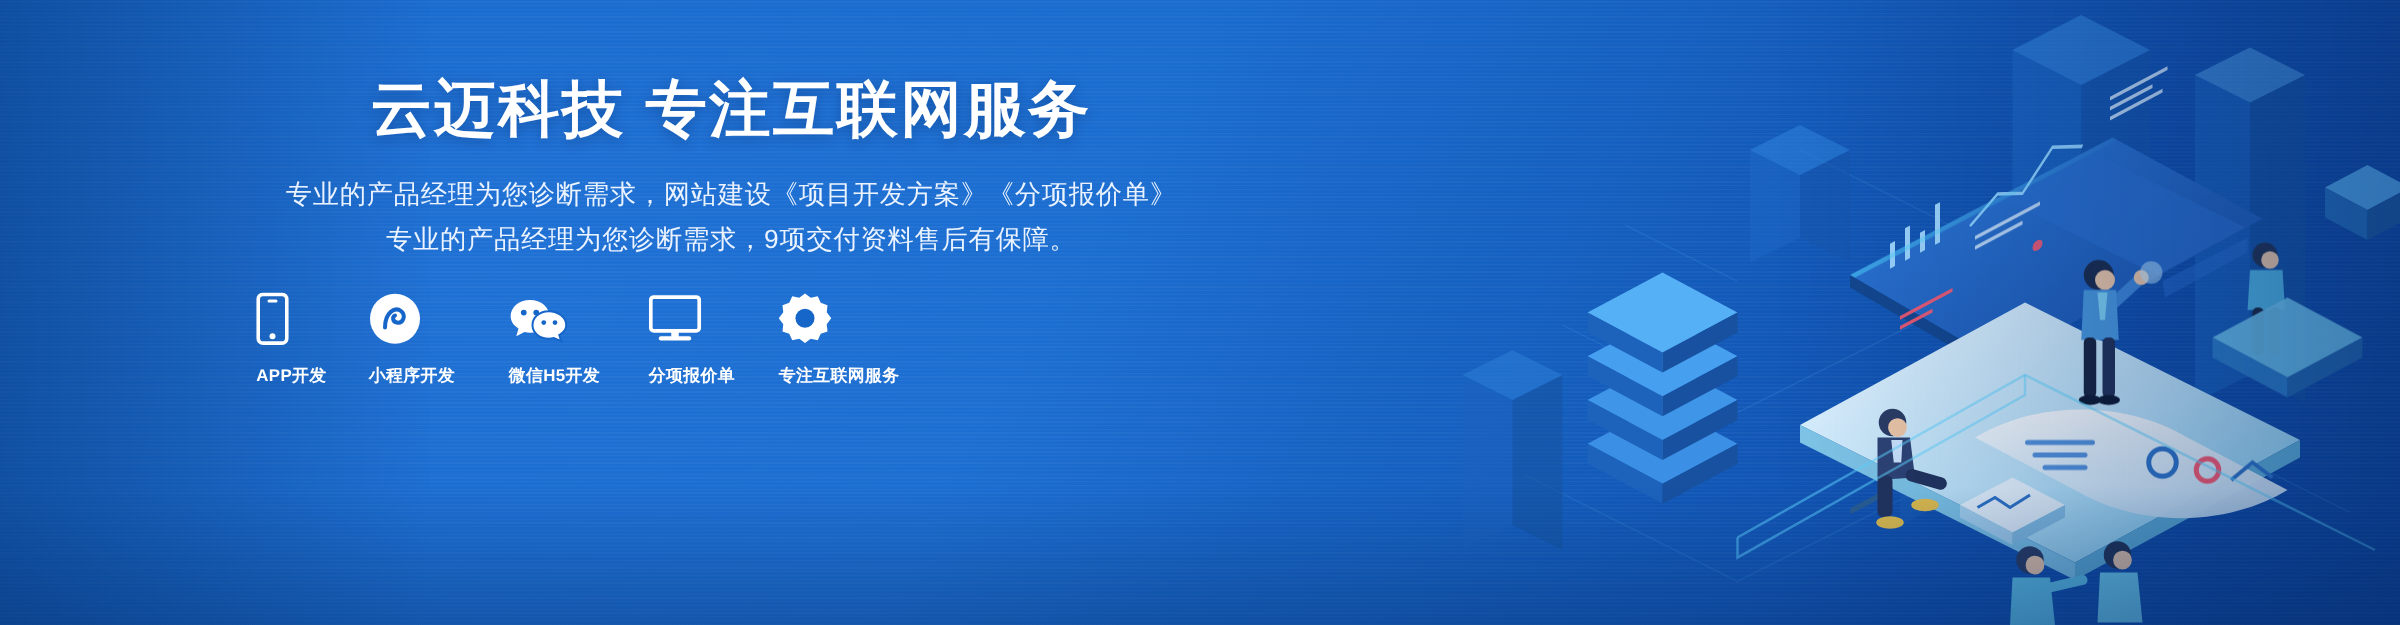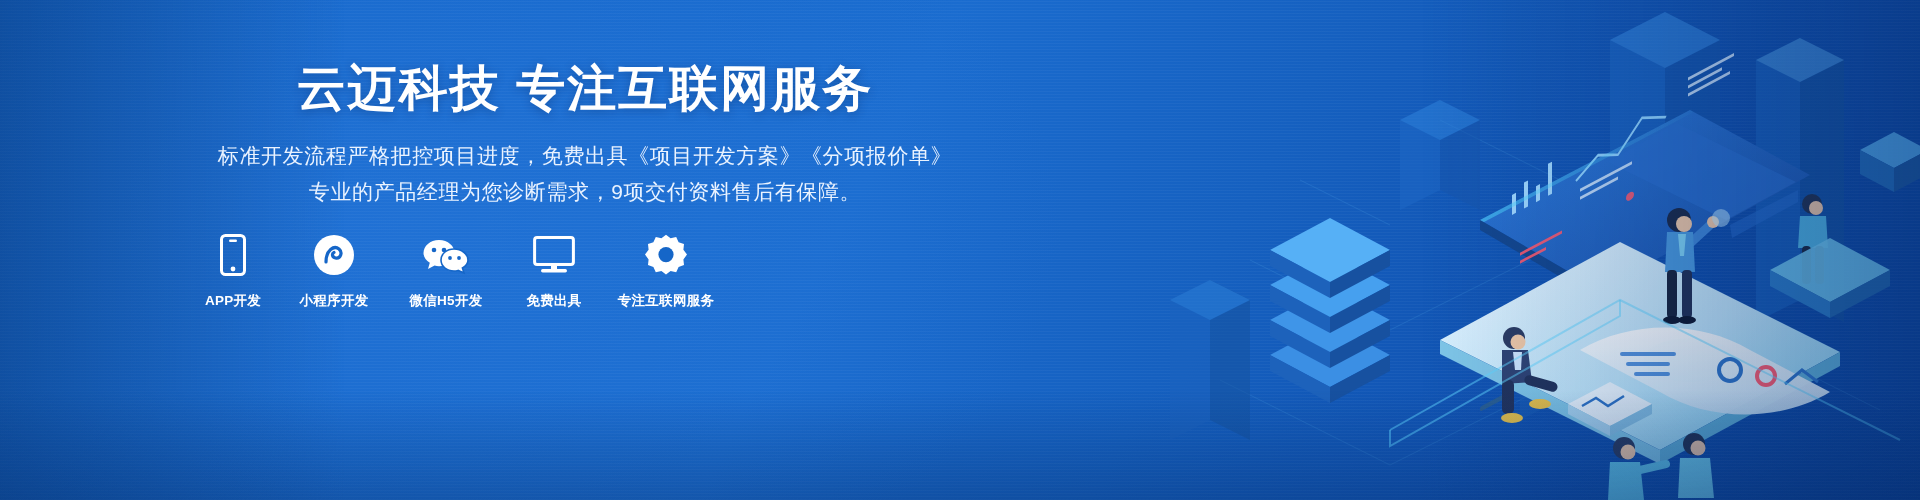--- a/index.html
+++ b/index.html
@@ -43,21 +43,21 @@
     font-size:21px;color:#eaf3ff;line-height:1.72;margin:0;
     letter-spacing:.6px;font-weight:400;white-space:nowrap;
   }
   .sub span{display:block;}
 
   
   .services{
     position:absolute;left:205px;top:232px;
     display:flex;align-items:flex-end;gap:34px;
   }
-  .svc{width:72px;display:flex;flex-direction:column;align-items:center;cursor:pointer;}
+  .svc{width:72px;display:flex;flex-direction:column;align-items:flex-start;cursor:pointer;}
   .svc .ico{height:44px;display:flex;align-items:flex-end;justify-content:center;}
   .svc .ico svg{display:block;fill:#ffffff;}
   .svc .lbl{
     margin-top:16px;font-size:13.5px;color:#ffffff;font-weight:700;
     white-space:nowrap;letter-spacing:.3px;
   }
   .svc:nth-child(1){width:56px;}
   .svc:nth-child(2){width:78px;}
   .svc:nth-child(3){width:78px;}
   .svc:nth-child(4){width:70px;}
@@ -276,21 +276,21 @@
         <path d="M470 430 L470 446 L700 316 L700 300"></path>
       </g>
     </svg>
   </div>
 
   <div class="vign"></div>
 
   <div class="copy">
     <h1 class="headline">云迈科技 专注互联网服务</h1>
     <p class="sub">
-      <span>标准开发流程严格把控项目进度，免费出具《项目开发方案》《分项报价单》</span>
+      <span>专业的产品经理为您诊断需求，网站建设《项目开发方案》《分项报价单》</span>
       <span>专业的产品经理为您诊断需求，9项交付资料售后有保障。</span>
     </p>
   </div>
 
   <div class="services">
 
     <div class="svc">
       <span class="ico">
         <svg width="26" height="42" viewBox="0 0 26 42">
           <rect x="1.5" y="1.5" width="23" height="39" rx="4" ry="4" fill="none" stroke="#ffffff" stroke-width="3"></rect>
@@ -326,21 +326,21 @@
     </div>
 
     <div class="svc">
       <span class="ico">
         <svg width="42" height="40" viewBox="0 0 42 40">
           <rect x="1.6" y="1.6" width="38.8" height="27" rx="2.5" fill="none" stroke="#ffffff" stroke-width="3"></rect>
           <rect x="18" y="28" width="6" height="6" fill="#ffffff"></rect>
           <rect x="8" y="33" width="26" height="3.4" rx="1.7" fill="#ffffff"></rect>
         </svg>
       </span>
-      <span class="lbl">免费出具</span>
+      <span class="lbl">分项报价单</span>
     </div>
 
     <div class="svc">
       <span class="ico">
         <svg width="42" height="42" viewBox="0 0 42 42">
           <path fill="#ffffff" d="M21 0.8 L25.6 4.2 L31.2 3 L33.6 8.2 L39 10.1 L38.4 15.8 L42 20.6 L38.4 25.4 L39 31.1 L33.6 33 L31.2 38.2 L25.6 37 L21 40.4 L16.4 37 L10.8 38.2 L8.4 33 L3 31.1 L3.6 25.4 L0 20.6 L3.6 15.8 L3 10.1 L8.4 8.2 L10.8 3 L16.4 4.2 Z"></path>
           <circle cx="21" cy="20.6" r="7.6" fill="#1566c8"></circle>
         </svg>
       </span>
       <span class="lbl">专注互联网服务</span>

